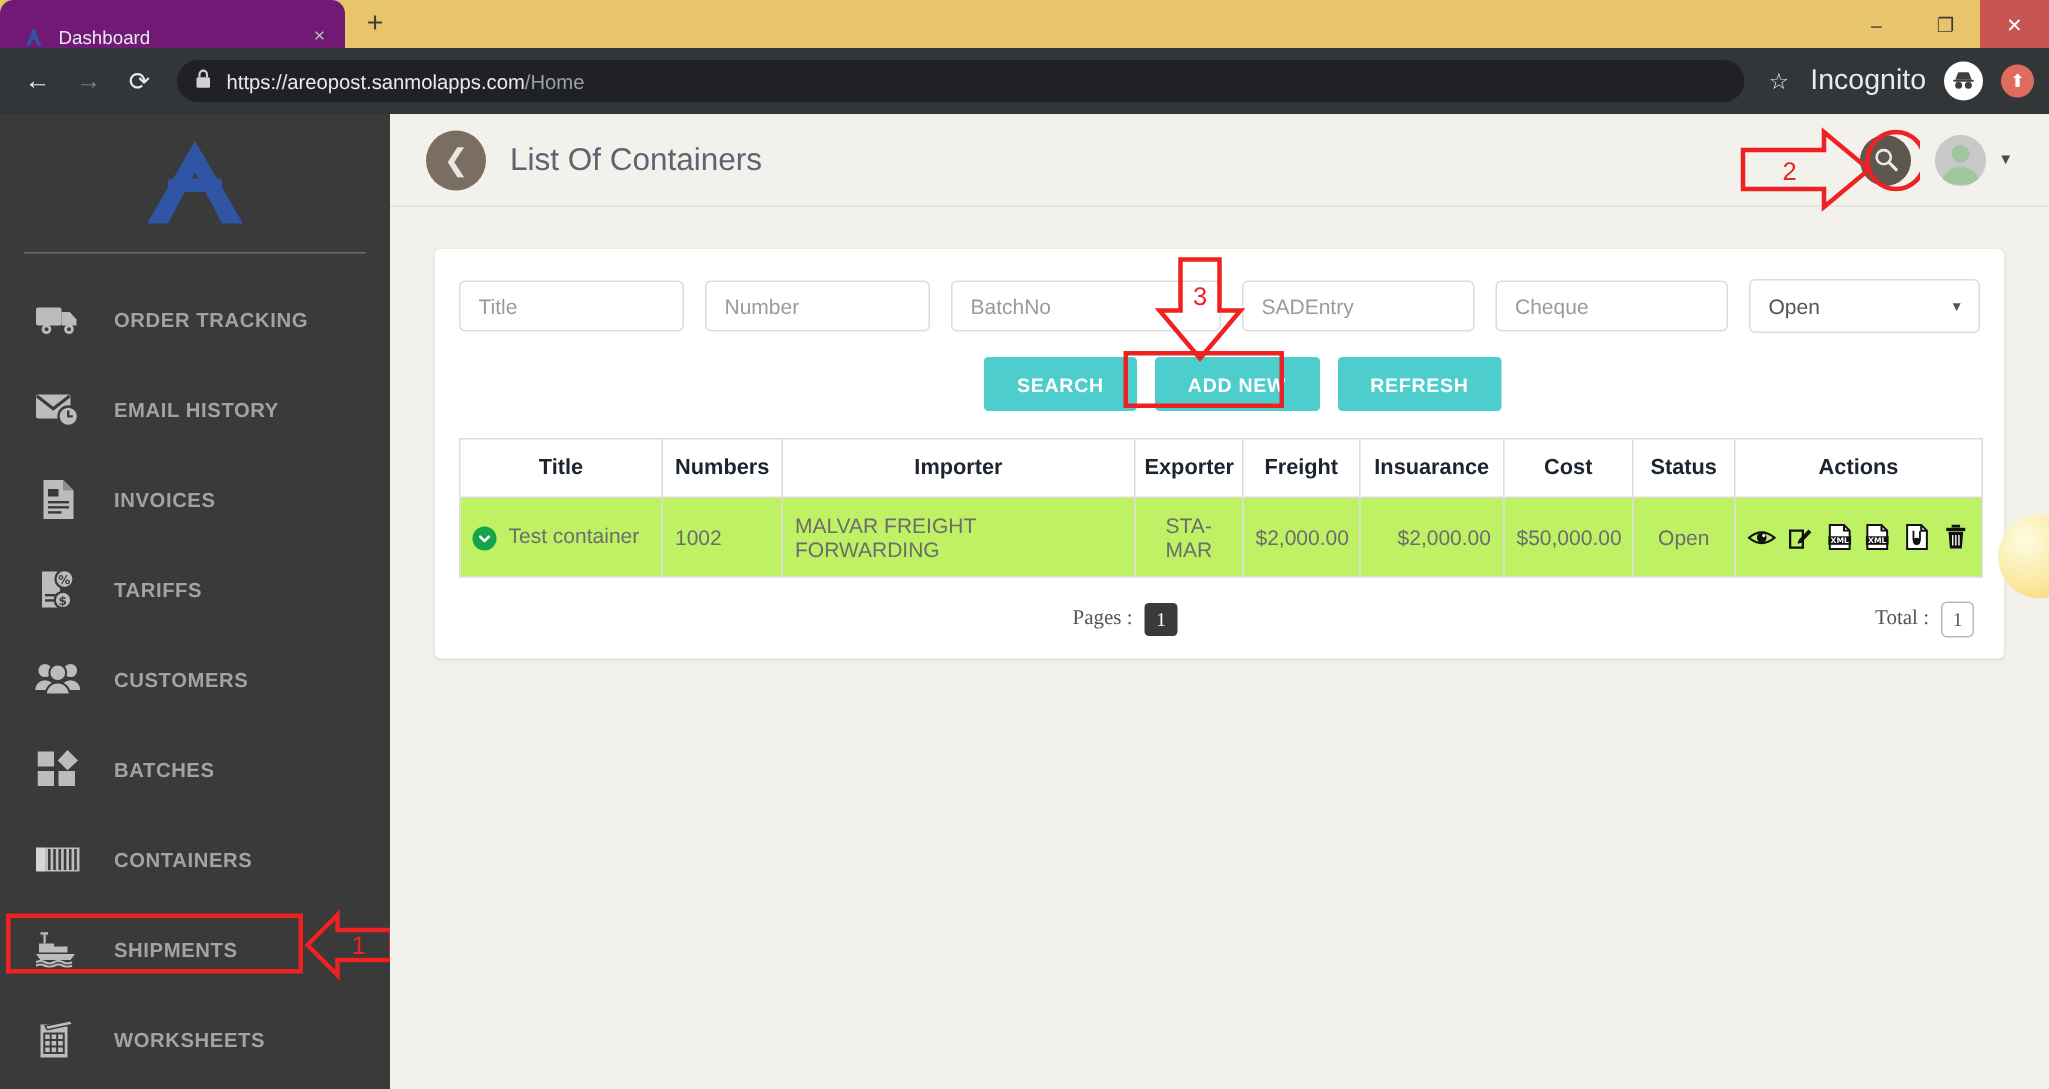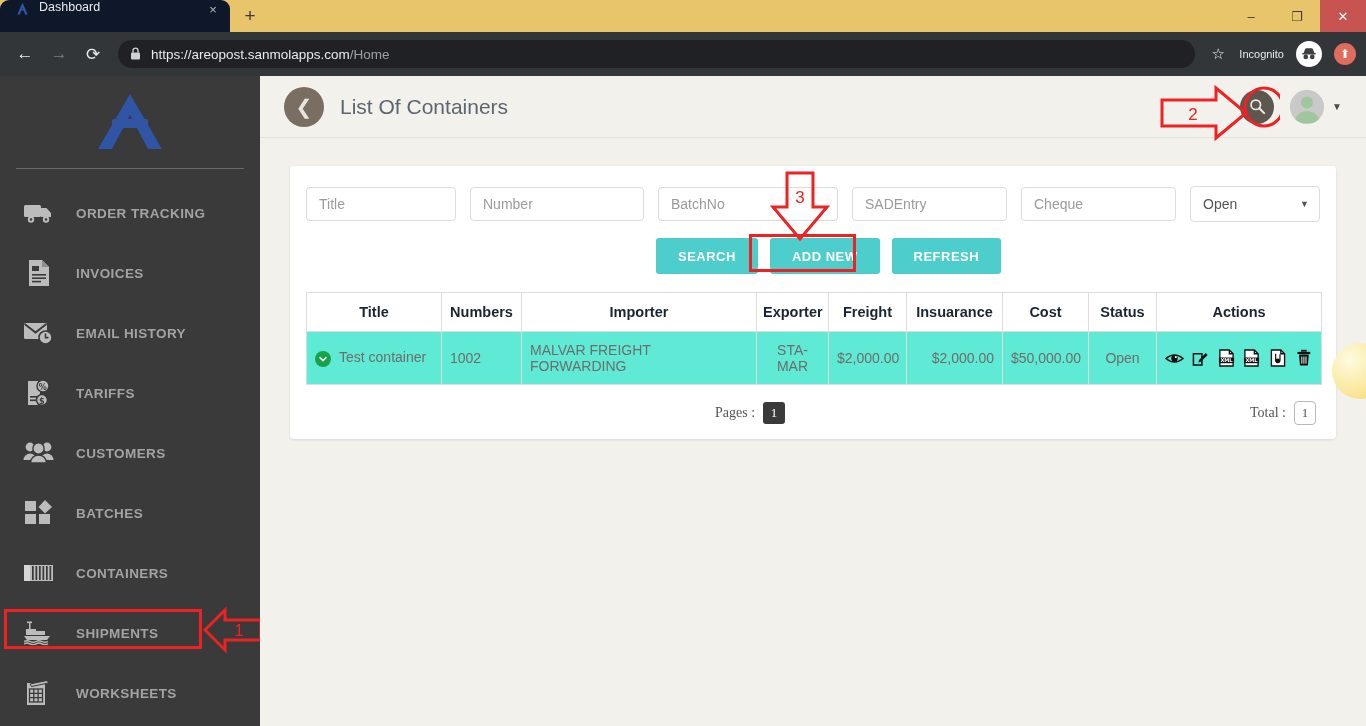--- a/index.html
+++ b/index.html
@@ -13,23 +13,23 @@
   
   .browser-tabstrip {
     height: 32px;
     background: #e8c46a;
     display: flex;
     align-items: flex-end;
     position: relative;
   }
   .tab {
     width: 230px; height: 32px;
-    background: #0f172a;
+    background: #701a75;
     border-radius: 9px 9px 0 0;
-    display: flex; align-items: flex-start;
+    display: flex; align-items: flex-end;
     padding: 0 8px 0 14px;
     gap: 9px;
     position: relative;
   }
   .tab-favicon {
     width: 16px; height: 16px;
     display: flex; align-items: center; justify-content: center;
     font-size: 14px; color: #2f55a4; font-weight: bold;
     font-family: "DejaVu Sans", sans-serif;
   }
@@ -82,21 +82,21 @@
     border-radius: 14px;
     display: flex; align-items: center;
     padding: 0 12px;
     margin: 0 6px;
     gap: 10px;
   }
   .lock-icon { font-size: 11px; color: #cfd1d3; }
   .url-text { font-size: 13.5px; color: #e8eaed; white-space: nowrap; }
   .url-text .url-path { color: #9aa0a6; text-align: center; }
   .star-btn { width: 26px; height: 26px; display:flex; align-items:center; justify-content:center; color:#e8eaed; font-size:15px; }
-  .incognito-label { color:#e8eaed; font-size:11px; margin: 0 8px 0 4px; white-space: nowrap; }
+  .incognito-label { color:#e8eaed; font-size:19px; margin: 0 8px 0 4px; white-space: nowrap; }
   .incognito-avatar {
     width: 26px; height: 26px; border-radius: 50%;
     background: #ffffff; color: #3c4043;
     display:flex; align-items:center; justify-content:center;
     font-size: 15px;
   }
   .update-btn {
     width: 22px; height: 22px; border-radius: 50%;
     background: #e06c5e; color: #fff;
     display:flex; align-items:center; justify-content:center;
@@ -218,21 +218,21 @@
     border-radius: 4px;
     padding: 0 12px;
     font-size: 14px;
     color: #555;
     font-family: "Liberation Sans", sans-serif;
     background: #fff;
     outline: none;
   }
   .filter-input::placeholder { color: #9b9b9b; }
   .fi-title { width: 150px; }
-  .fi-number { width: 174px; }
+  .fi-number { width: 150px; }
   .fi-batch { width: 180px; }
   .fi-sad { width: 155px; }
   .fi-cheque { width: 155px; }
   .select-wrap {
     width: 155px; height: 36px;
     border: 1px solid #dcdcdc; border-radius: 4px;
     display: flex; align-items: center;
     padding: 0 10px 0 12px;
     background: #fff;
     position: relative;
@@ -272,21 +272,21 @@
     padding: 11px 6px;
     text-align: center;
     background: #fff;
   }
   table.grid td {
     border: 1px solid #dddddd;
     font-size: 14px;
     color: #6d6d6d;
     padding: 10px 8px;
     vertical-align: middle;
-    background: #5eead4;
+    background: #bef264;
   }
   .col-title    { width: 135px; }
   .col-numbers  { width: 80px;  }
   .col-importer { width: 235px; }
   .col-exporter { width: 72px;  text-align: center; }
   .col-freight  { width: 78px;  }
   .col-insu     { width: 96px;  }
   .col-cost     { width: 86px;  }
   .col-status   { width: 68px;  text-align: center; }
   .col-actions  { width: 165px; }
@@ -406,42 +406,42 @@
             <circle cx="7" cy="17.5" r="1.3" fill="#3a3a3a"></circle>
           <circle cx="22" cy="17.5" r="3.2"></circle>
             <circle cx="22" cy="17.5" r="1.3" fill="#3a3a3a"></circle>
         </svg>
       </span>
       <span>ORDER TRACKING</span>
     </div>
 
     <div class="nav-item">
       <span class="nav-icon">
+        <svg width="30" height="24" viewBox="0 0 30 24">
+          <rect x="0" y="2" width="23" height="16" rx="1.5" fill="#bcbcbc"></rect>
+          <path d="M0.6 3 L11.5 11.5 L22.4 3" fill="none" stroke="#3a3a3a" stroke-width="2"></path>
+          <circle cx="21.5" cy="16.5" r="6.5" fill="#bcbcbc" stroke="#3a3a3a" stroke-width="1.6"></circle>
+          <path d="M21.5 12.6 v4 h3" fill="none" stroke="#3a3a3a" stroke-width="1.6"></path>
+        </svg>
+      </span>
+      <span>EMAIL HISTORY</span>
+    </div>
+
+    <div class="nav-item">
+      <span class="nav-icon">
         <svg width="24" height="28" viewBox="0 0 24 28">
           <path d="M2 1 h13 l7 7 v19 h-20 z" fill="#bcbcbc"></path>
           <path d="M15 1 v7 h7" fill="#8f8f8f"></path>
           <rect x="5" y="7" width="7" height="5" fill="#3a3a3a"></rect>
           <rect x="5" y="15" width="14" height="1.6" fill="#3a3a3a"></rect>
           <rect x="5" y="18.4" width="14" height="1.6" fill="#3a3a3a"></rect>
           <rect x="5" y="21.8" width="9" height="1.6" fill="#3a3a3a"></rect>
         </svg>
       </span>
       <span>INVOICES</span>
-    </div>
-
-    <div class="nav-item">
-      <span class="nav-icon">
-        <svg width="30" height="24" viewBox="0 0 30 24">
-          <rect x="0" y="2" width="23" height="16" rx="1.5" fill="#bcbcbc"></rect>
-          <path d="M0.6 3 L11.5 11.5 L22.4 3" fill="none" stroke="#3a3a3a" stroke-width="2"></path>
-          <circle cx="21.5" cy="16.5" r="6.5" fill="#bcbcbc" stroke="#3a3a3a" stroke-width="1.6"></circle>
-          <path d="M21.5 12.6 v4 h3" fill="none" stroke="#3a3a3a" stroke-width="1.6"></path>
-        </svg>
-      </span>
-      <span>EMAIL HISTORY</span>
     </div>
 
     <div class="nav-item">
       <span class="nav-icon">
         <svg width="26" height="28" viewBox="0 0 26 28">
           <path d="M2 2 h12 v24 h-12 z" fill="#bcbcbc"></path>
           <rect x="4" y="17" width="7" height="1.6" fill="#3a3a3a"></rect>
           <rect x="4" y="20.5" width="7" height="1.6" fill="#3a3a3a"></rect>
           <circle cx="17" cy="7" r="6" fill="#bcbcbc" stroke="#3a3a3a" stroke-width="1.5"></circle>
           <text x="17" y="10.5" font-size="8" fill="#3a3a3a" text-anchor="middle" font-family="DejaVu Sans">%</text>

